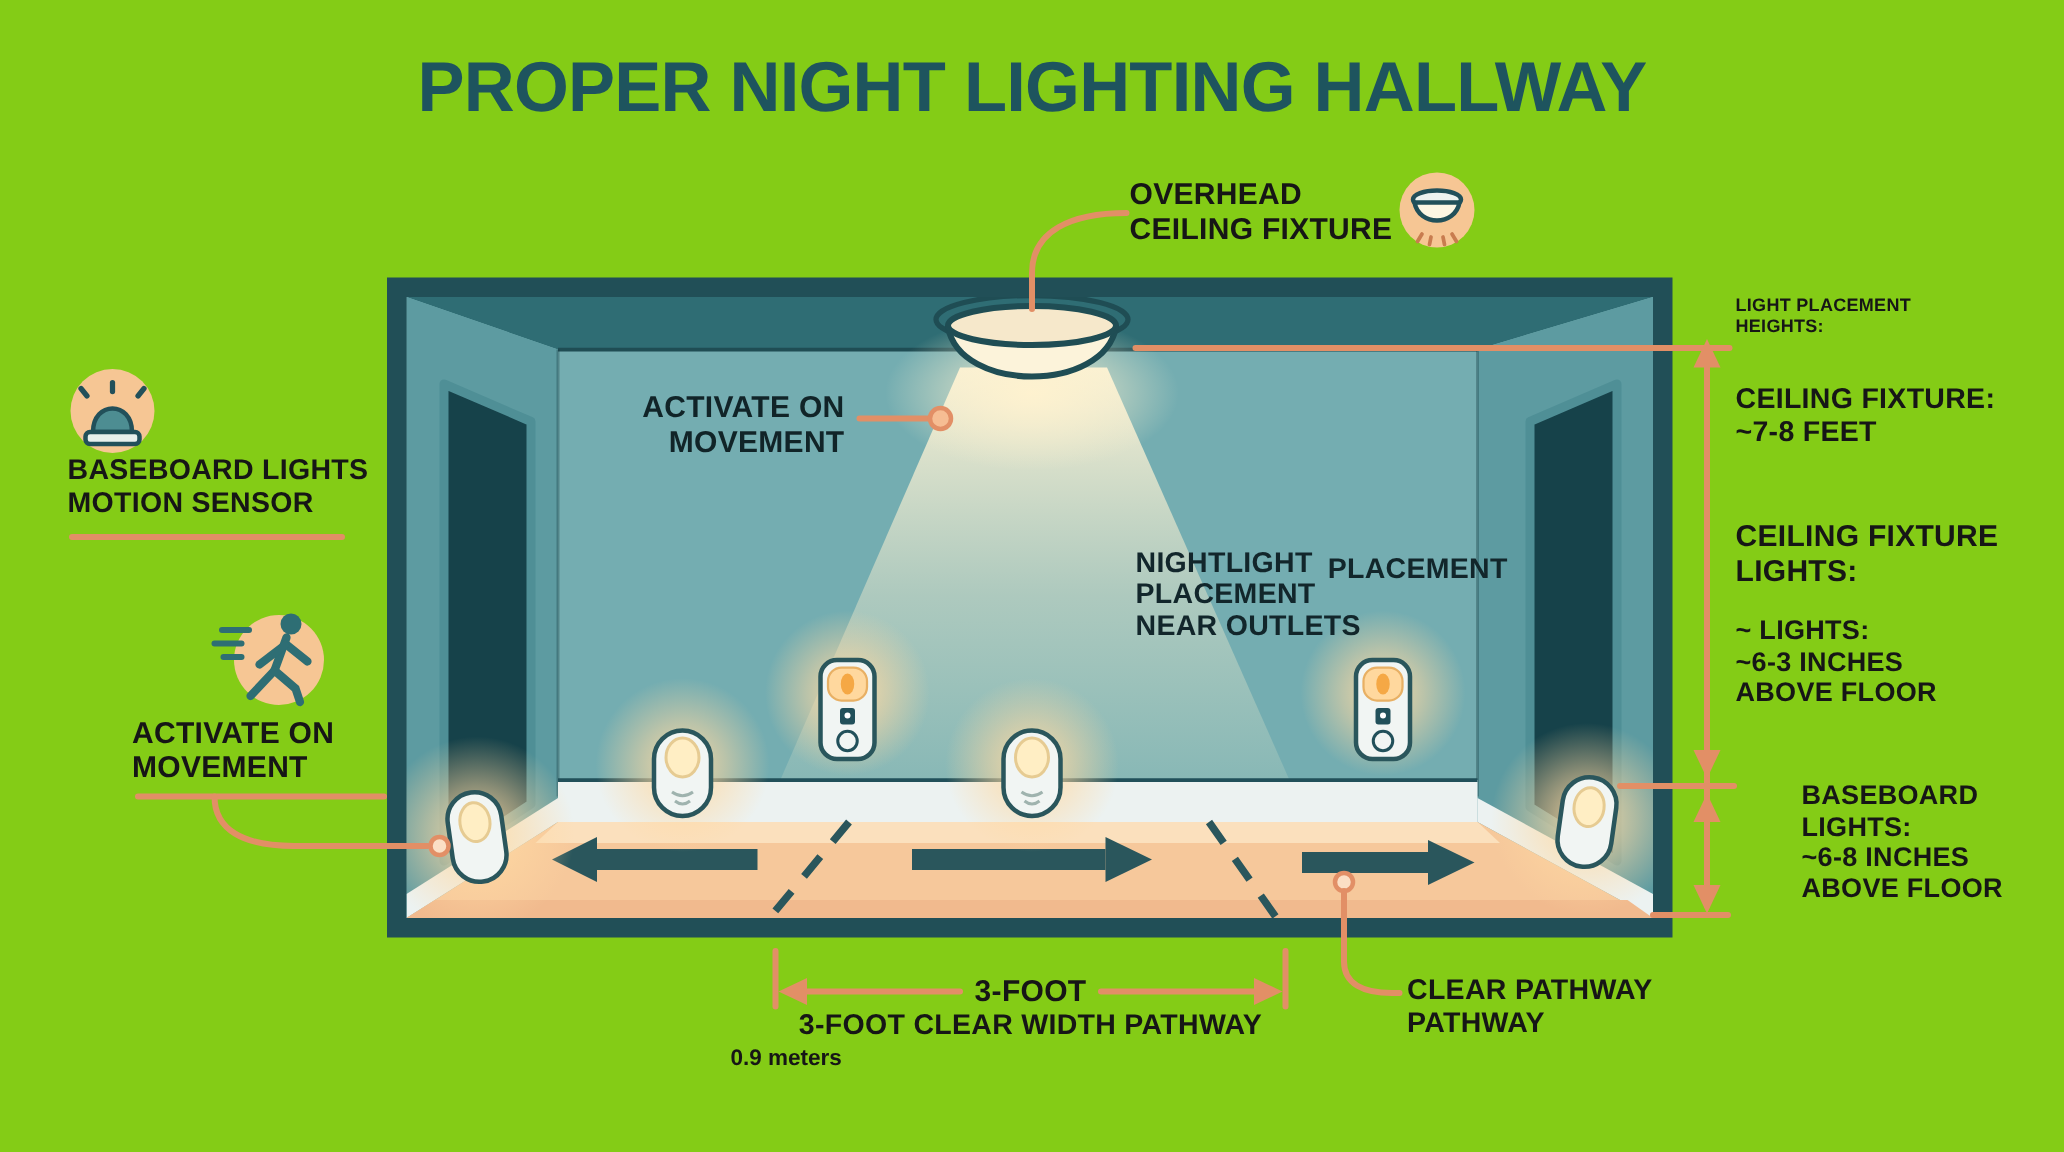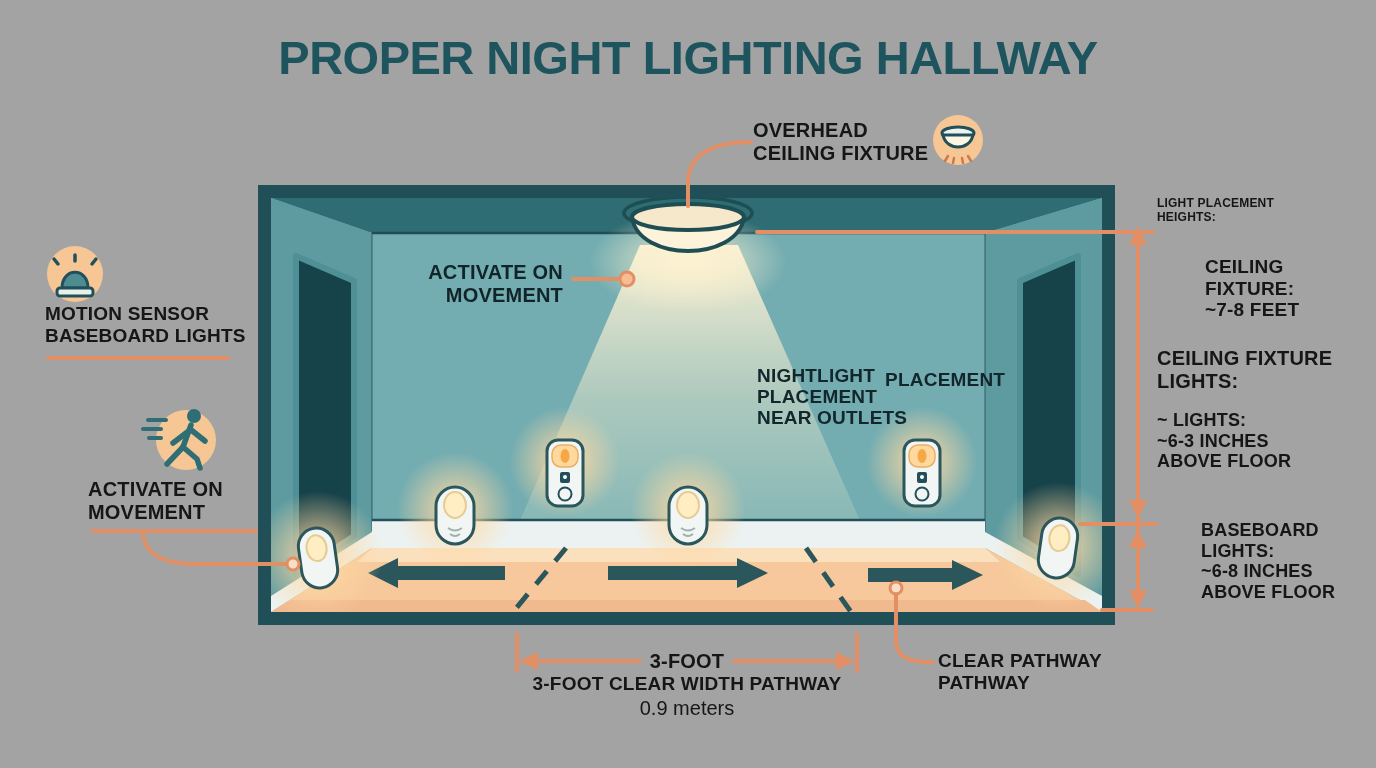--- a/index.html
+++ b/index.html
@@ -1,37 +1,37 @@
 <!DOCTYPE html>
 <html><head>
 <meta charset="utf-8">
 <style>
   html,body{margin:0;padding:0;background:#ffffff;}
-  .canvas{position:relative;width:1376px;height:768px;background:#a3a3a3;overflow:hidden;
+  .canvas{position:relative;width:1376px;height:768px;background:#84cc16;overflow:hidden;
           font-family:"Liberation Sans",sans-serif;}
   .canvas svg{position:absolute;left:0;top:0;}
   .title{position:absolute;left:0;right:0;top:30px;margin:0;text-align:center;
          font-size:47px;font-weight:800;letter-spacing:-0.5px;color:#1e545e;}
   .lbl{position:absolute;color:#161616;font-weight:700;line-height:1.14;letter-spacing:0.2px;}
   .lbl span{display:block;}
   #overhead{left:753px;top:119px;font-size:20px;}
   #motion{left:45px;top:303px;font-size:19px;}
   #act-left{left:88px;top:478px;font-size:20px;}
   #act-inside{left:420px;top:261px;width:143px;font-size:20px;text-align:right;color:#112428;}
   #nightlight{left:757px;top:366px;font-size:19px;color:#12262b;line-height:1.1;}
   #nightlight .row{display:flex;align-items:center;}
   #nightlight .row .w2{position:relative;top:4px;margin-left:10px;display:inline-block;}
   #rp-heading{left:1157px;top:197px;font-size:12px;}
-  #rp-ceiling{left:1157px;top:256px;font-size:19px;font-weight:700;margin-left:48px;}
+  #rp-ceiling{left:1157px;top:256px;font-size:19px;font-weight:700;}
   #rp-fixheading{left:1157px;top:347px;font-size:20px;}
   #rp-fixlines{left:1157px;top:410px;font-size:18px;font-weight:700;}
   #rp-baseboard{left:1201px;top:520px;font-size:18px;font-weight:700;}
   #pw-3foot{left:617px;top:650px;width:140px;text-align:center;font-size:20px;}
   #pw-desc{left:487px;top:673px;width:400px;text-align:center;font-size:19px;}
-  #pw-metric{left:487px;top:697px;width:400px;text-align:center;font-size:20px;font-weight:400;letter-spacing:0;}
+  #pw-metric{left:487px;top:697px;width:400px;text-align:left;font-size:15px;font-weight:700;letter-spacing:0;}
   #clear-path{left:938px;top:650px;font-size:19px;}
 </style>
 </head>
 <body>
 
 <div class="canvas">
 
 <svg width="1376" height="768" viewBox="0 0 1376 768">
   <defs>
     <clipPath id="inner">
@@ -213,22 +213,22 @@
 </svg>
 
 <h1 class="title">PROPER NIGHT LIGHTING HALLWAY</h1>
 
 <div class="lbl" id="overhead">
   <span>OVERHEAD</span>
   <span>CEILING FIXTURE</span>
 </div>
 
 <div class="lbl" id="motion">
+  <span>BASEBOARD LIGHTS</span>
   <span>MOTION SENSOR</span>
-  <span>BASEBOARD LIGHTS</span>
 </div>
 
 <div class="lbl" id="act-left">
   <span>ACTIVATE ON</span>
   <span>MOVEMENT</span>
 </div>
 
 <div class="lbl" id="act-inside">
   <span>ACTIVATE ON</span>
   <span>MOVEMENT</span>

